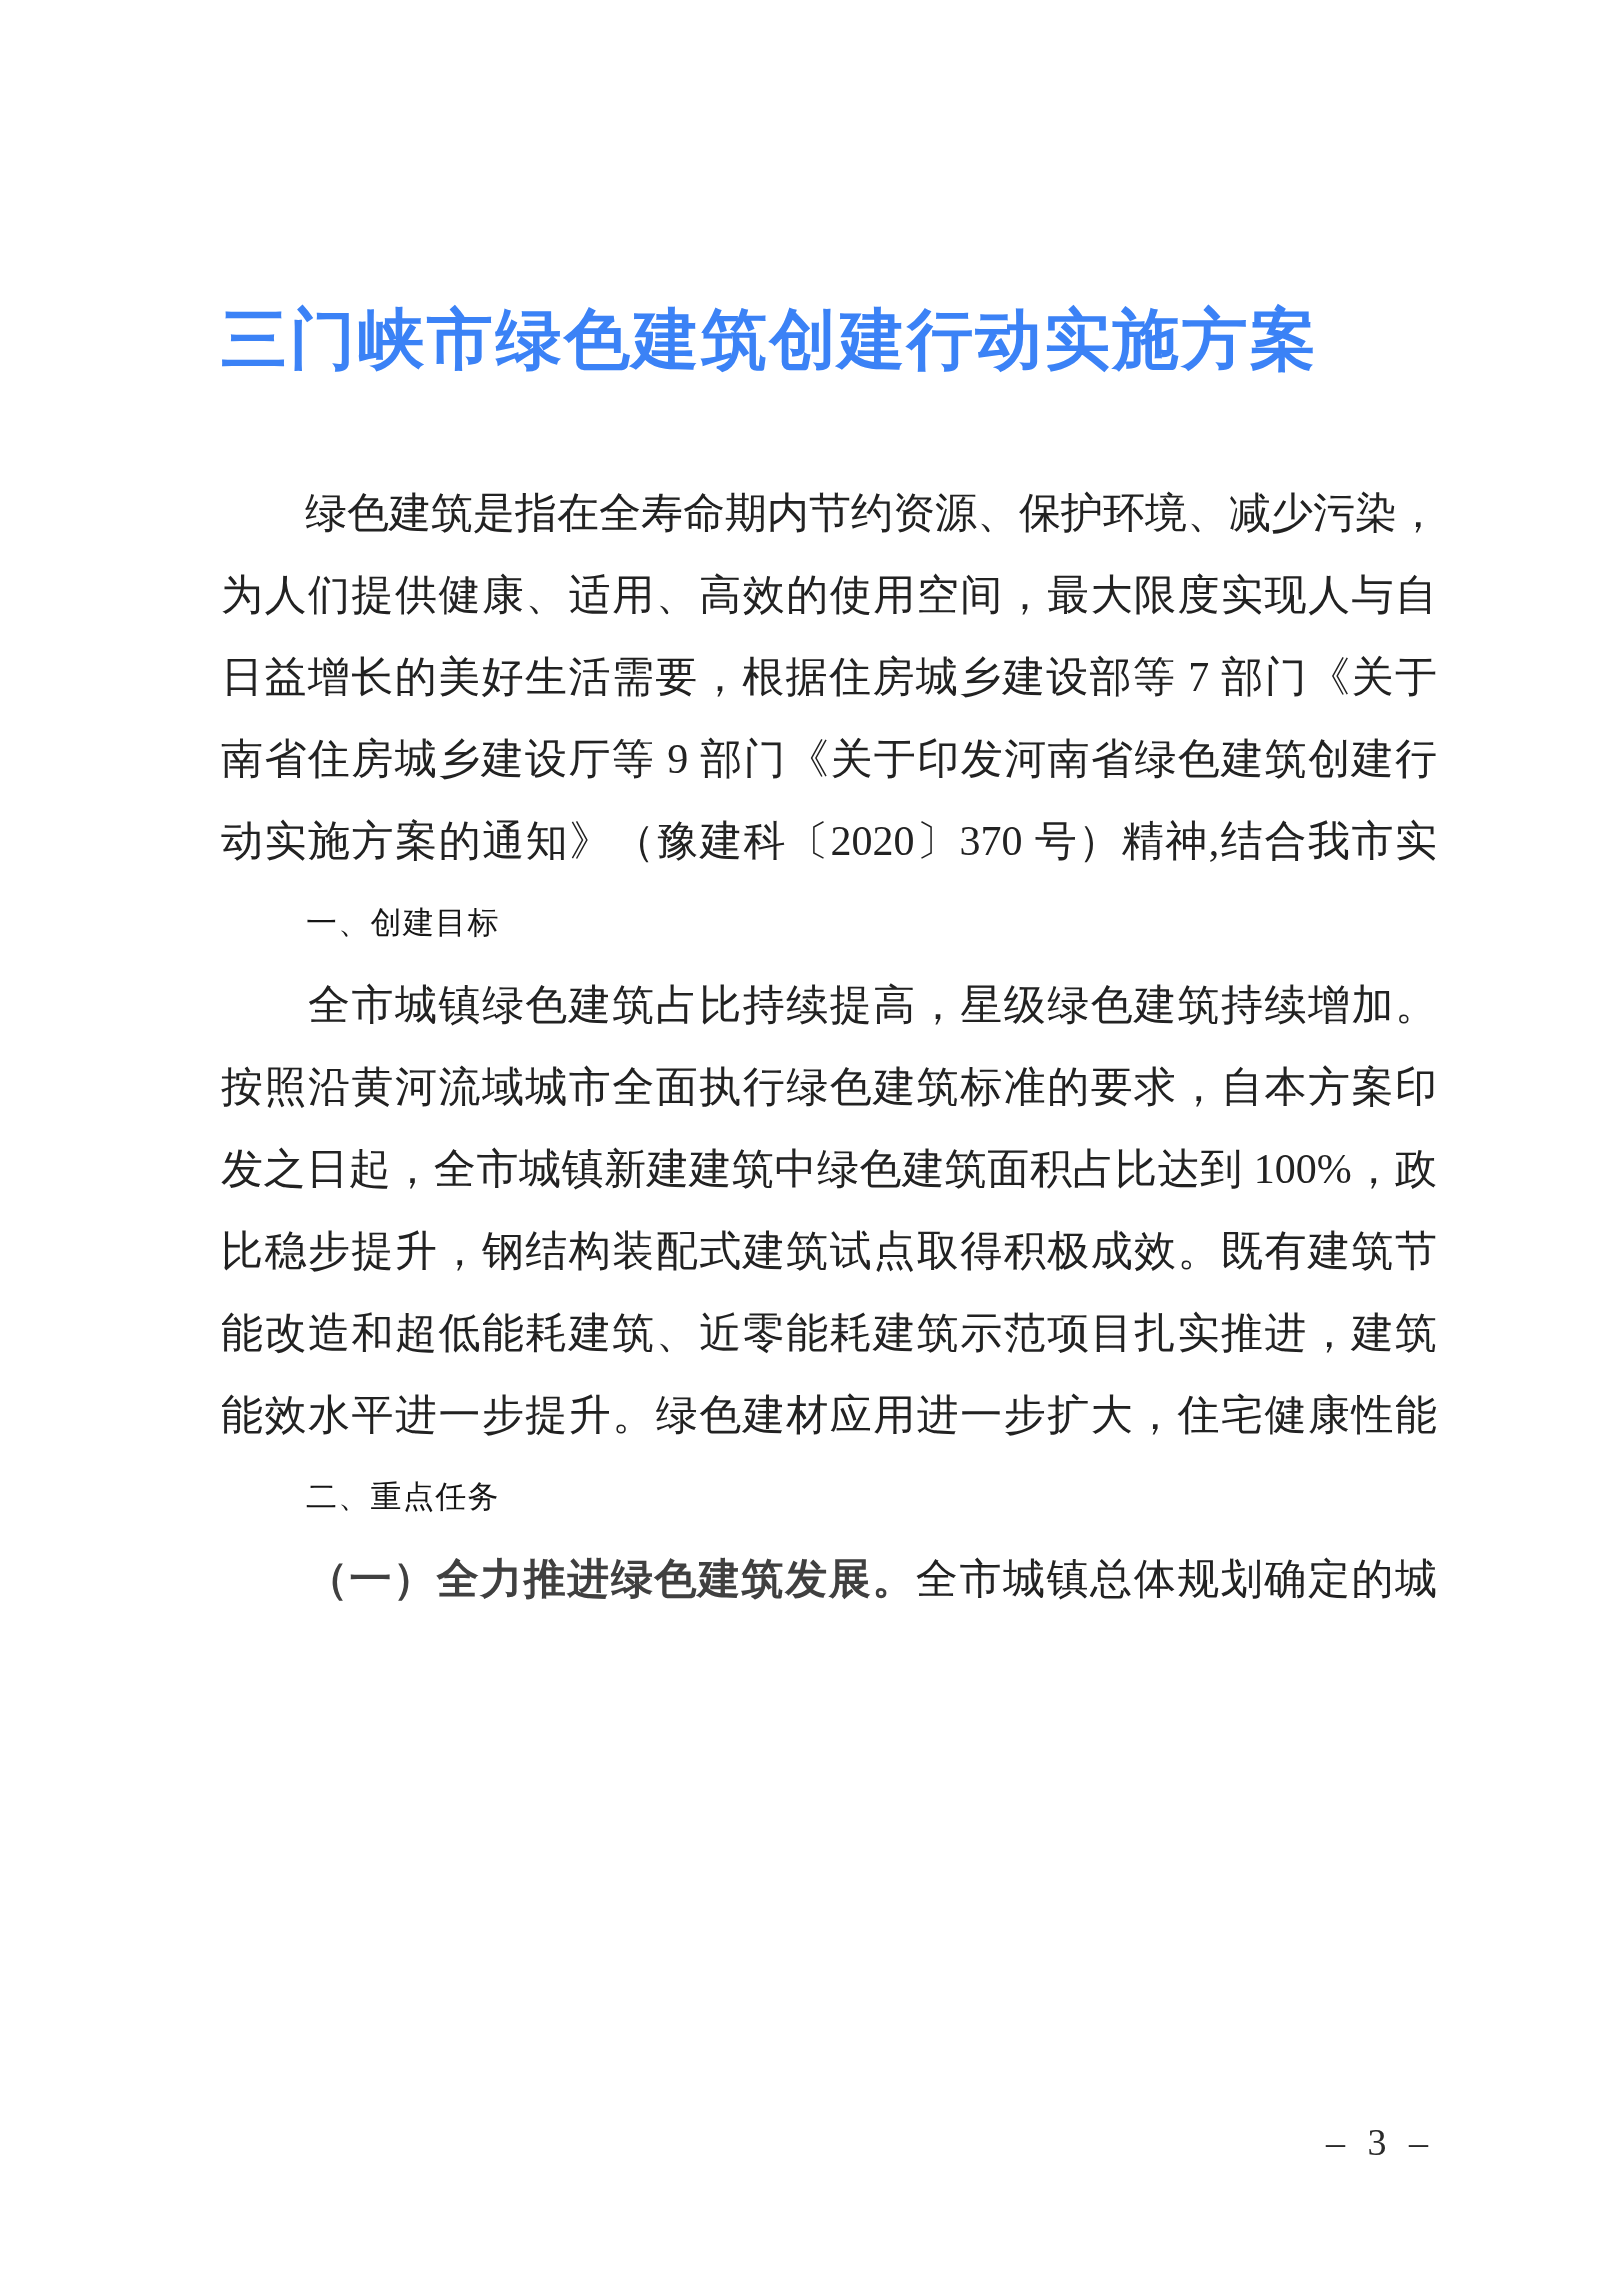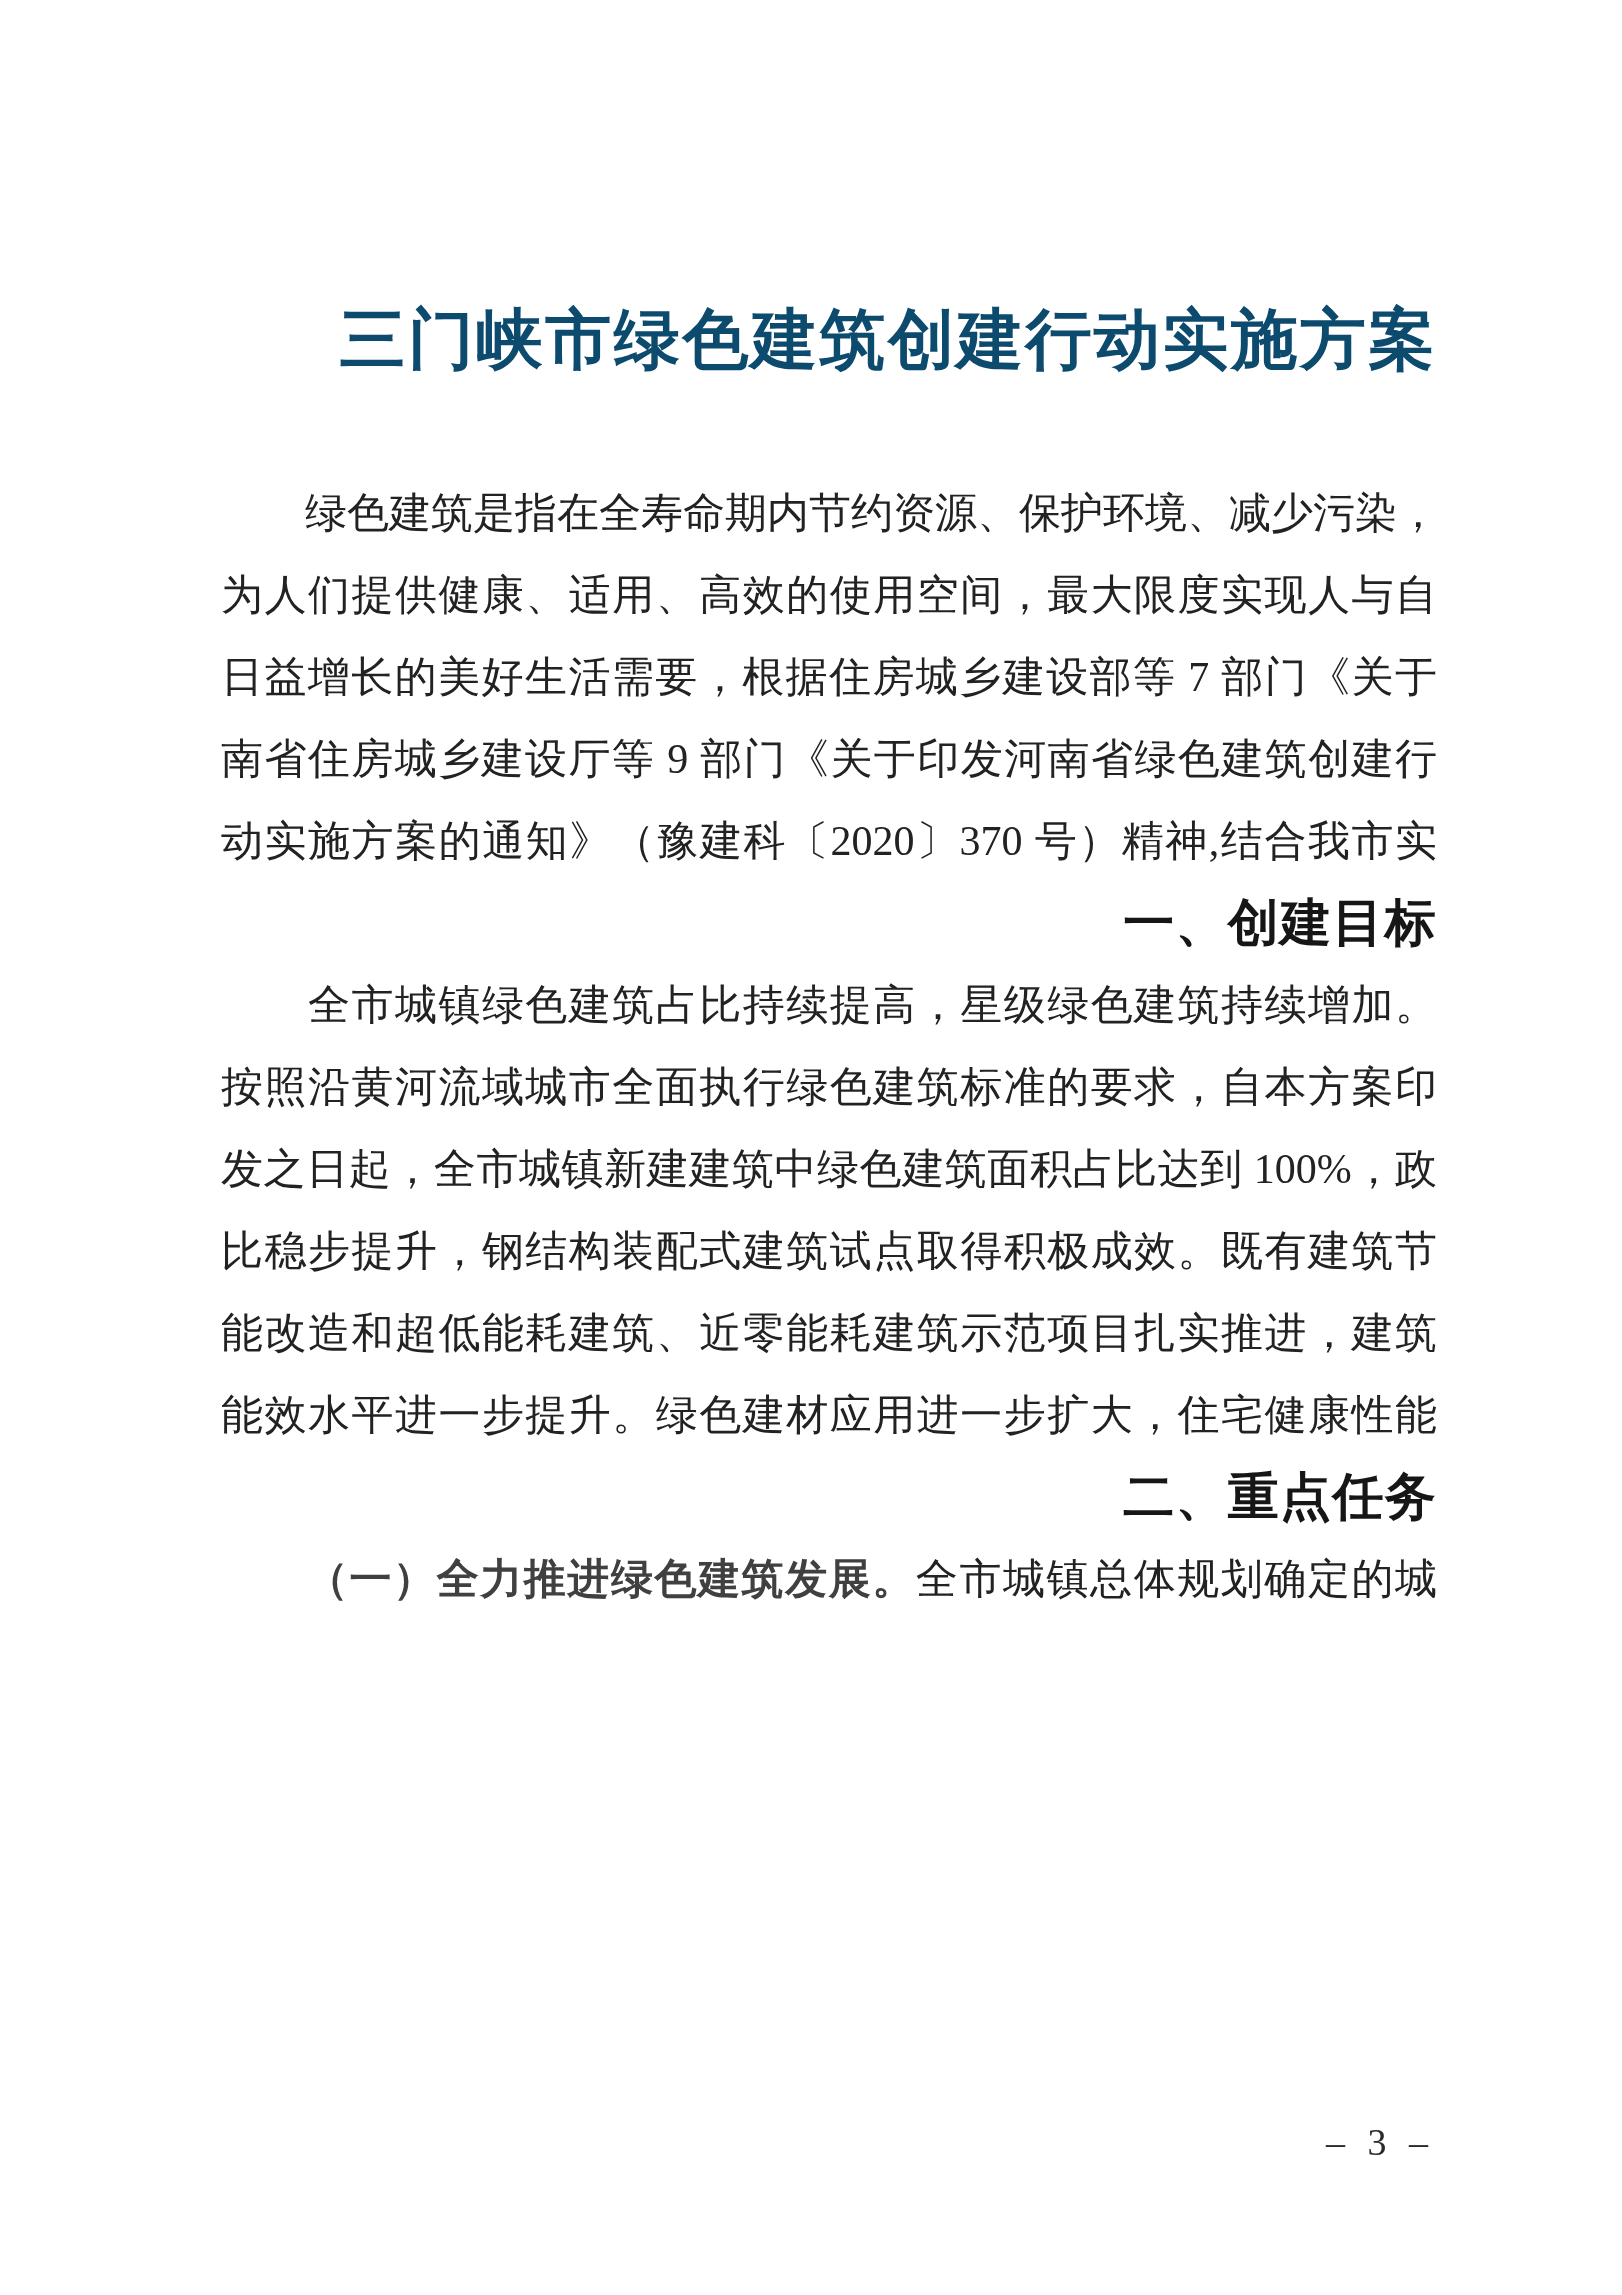--- a/index.html
+++ b/index.html
@@ -17,52 +17,51 @@
     font-family: "Liberation Serif", serif;
   }
   .content {
     position: absolute;
     left: 221px;
     top: 0;
     width: 1216px;
   }
   .doc-title {
     margin-top: 296px;
-    text-align: right;
+    text-align: left;
     font-size: 66px;
     line-height: 88px;
     font-weight: bold;
     letter-spacing: 2.6px;
     white-space: nowrap;
-    color: #0c4a6e;
+    color: #3b82f6;
     font-family: "Liberation Serif", serif;
   }
   .body-text {
     margin-top: 88px;
     font-size: 42px;
     line-height: 82px;
     color: #222222;
   }
   .paragraph .line {
     text-align: justify;
     text-align-last: justify;
     white-space: nowrap;
   }
   .paragraph .line.short {
     text-align-last: left;
   }
   .sec-heading {
     padding-left: 85px;
-    font-size: 51px;
+    font-size: 31px;
     line-height: 82px;
-    font-weight: bold;
+    font-weight: normal;
     color: #161616;
     font-family: "Liberation Sans", sans-serif;
     letter-spacing: 1.3px;
-    text-align: right;
   }
   .task-line {
     padding-left: 85px;
     text-align: justify;
     text-align-last: justify;
     line-height: 82px;
   }
   .task-line .lead {
     font-weight: 600;
     color: #404040;

